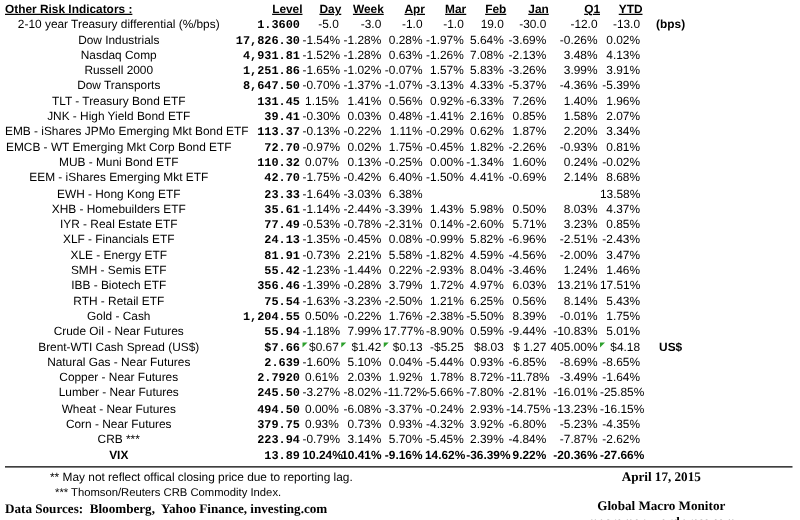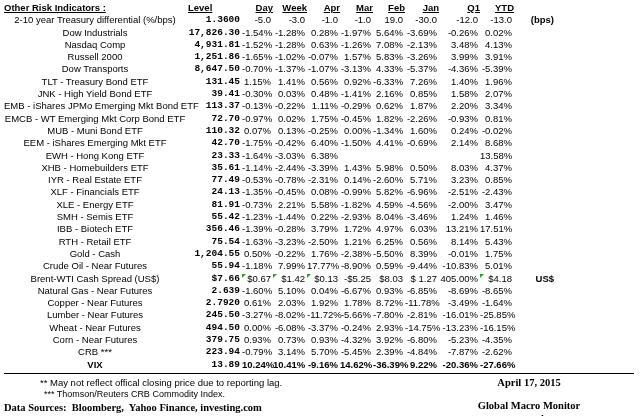--- a/index.html
+++ b/index.html
@@ -10,25 +10,25 @@
     padding:2px 0 0 4px;overflow:hidden;position:relative;
   }
   table.risk{border-collapse:collapse;table-layout:fixed;width:550px;}
   .risk th,.risk td{
     padding:0;height:12.3px;white-space:nowrap;vertical-align:middle;
     font-weight:normal;font-size:9.5px;line-height:12.3px;
   }
   .risk thead th{font-weight:bold;text-align:right;}
   .risk thead th span{text-decoration:underline;}
   .risk thead th.title-h{text-align:left;}
-  .risk thead th.level-h{text-align:left;padding-left:2px;}
+  .risk thead th.level-h{text-align:right;padding-left:2px;}
   td.lbl{text-align:center;overflow:visible;}
   td.val{text-align:right;padding-right:2px;position:relative;}
   td.level{font-weight:bold;font-family:Liberation Mono, monospace;}
-  td.unit{text-align:right;padding-left:5px;font-weight:bold;}
+  td.unit{text-align:center;padding-left:5px;font-weight:bold;}
   tr.bold-row td{font-weight:bold;}
   .flag{
     position:absolute;left:0;top:1px;width:0;height:0;display:block;
     border-top:4px solid var(--flag-green,#2ca02c);
     border-right:4px solid transparent;
   }
   .divider{border-top:1px solid #000;width:630px;height:0;margin:2px 0 3px 0;}
   .footer{display:flex;align-items:flex-start;}
   .fnotes{flex:1;}
   .fn1{font-size:9.5px;line-height:12.5px;margin-left:36px;}
@@ -365,21 +365,21 @@
           <td class="val">405.00%</td>
           <td class="val">$4.18<span class="flag"></span></td>
           <td class="unit">US$</td>
         </tr>
         <tr>
           <td class="lbl">Natural Gas - Near Futures</td>
           <td class="val level">2.639</td>
           <td class="val">-1.60%</td>
           <td class="val">5.10%</td>
           <td class="val">0.04%</td>
-          <td class="val">-6.67%</td>
+          <td class="val">-5.44%</td>
           <td class="val">0.93%</td>
           <td class="val">-6.85%</td>
           <td class="val">-8.69%</td>
           <td class="val">-8.65%</td>
           <td class="unit"></td>
         </tr>
         <tr>
           <td class="lbl">Copper - Near Futures</td>
           <td class="val level">2.7920</td>
           <td class="val">0.61%</td>

